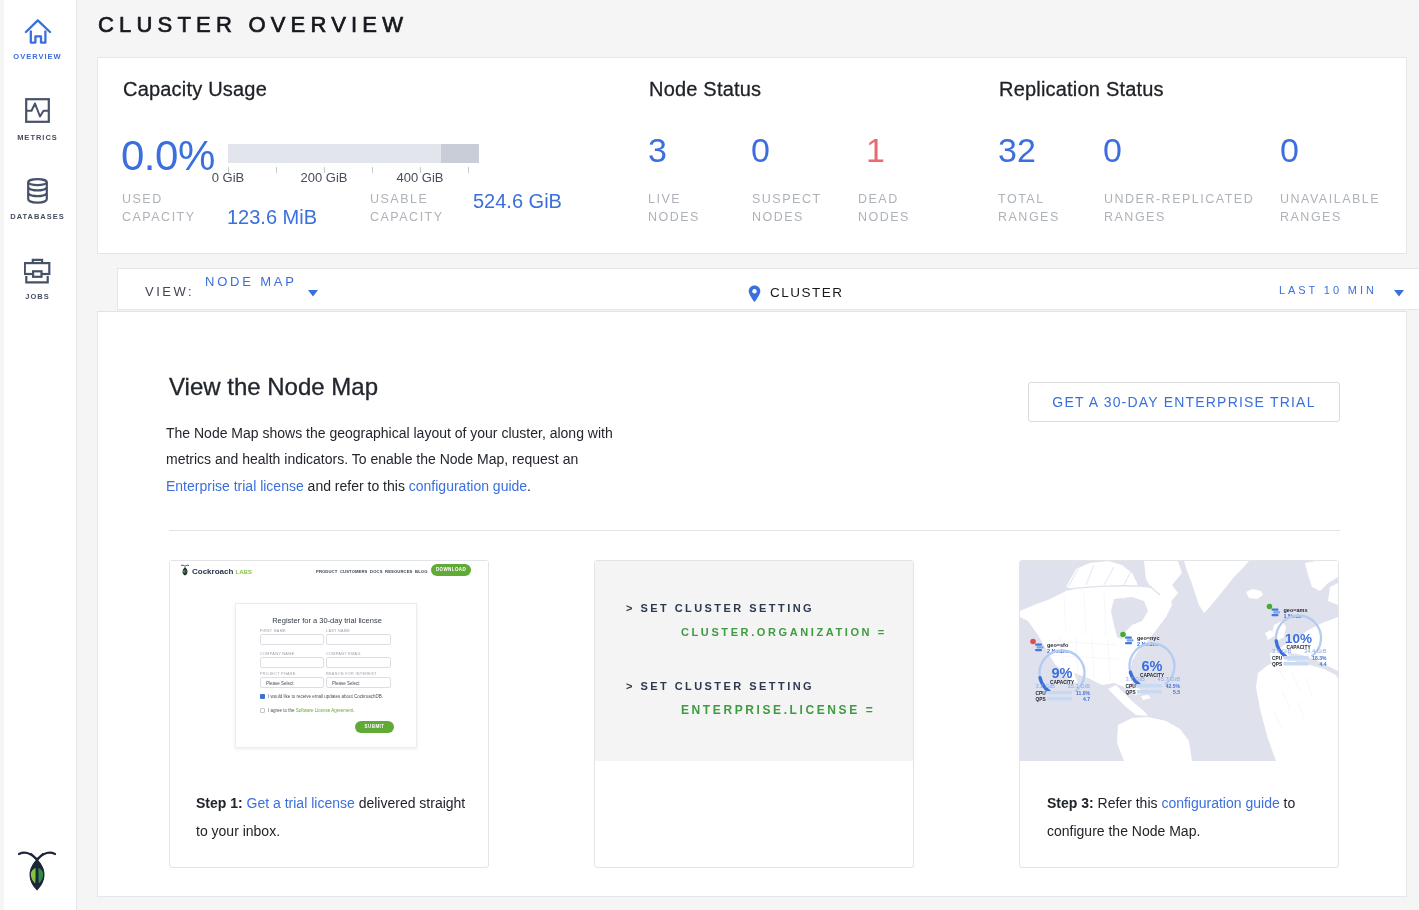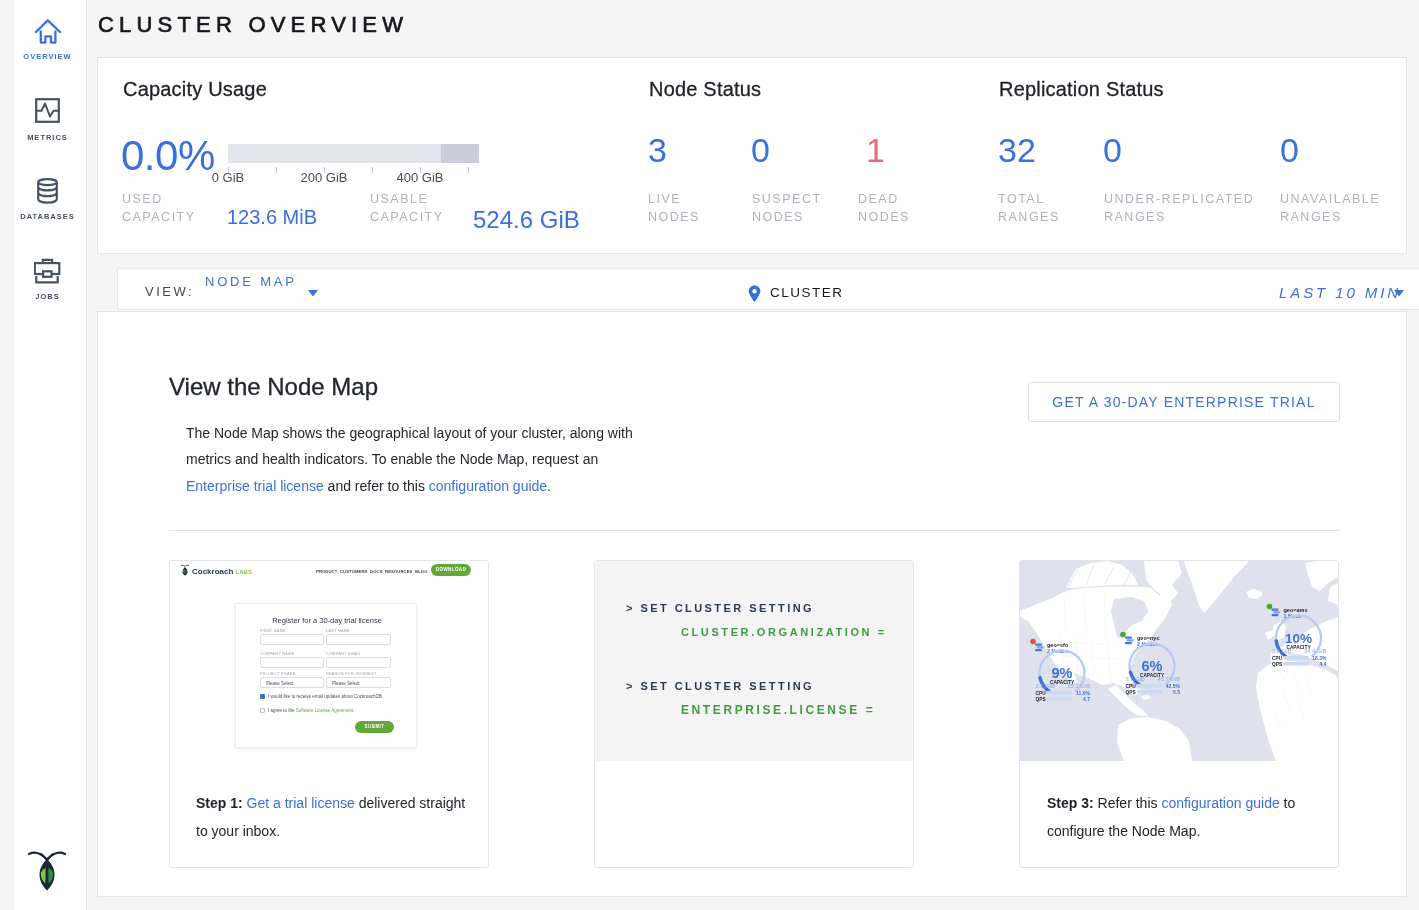--- a/index.html
+++ b/index.html
@@ -5,21 +5,21 @@
 * { margin:0; padding:0; box-sizing:border-box; }
 html,body { width:1419px; height:910px; overflow:hidden; }
 body { font-family:"Liberation Sans", sans-serif; background:#f5f5f5; position:relative; }
 .abs { position:absolute; }
 .card { background:#fff; border:1px solid #e6e6e9; position:absolute; }
 .lbl { color:#aeb2b9; font-size:12.5px; letter-spacing:1.5px; line-height:17.5px; font-weight:400; }
 .num { font-size:34px; color:#3b6fdd; }
 .sech { font-size:20px; color:#1e2126; font-weight:500; letter-spacing:0.2px; -webkit-text-stroke:0.3px #1e2126; }
 
 
-#sidebar { position:absolute; left:14px; top:0; width:73px; height:910px; background:#fff; border-right:1px solid #e4e4e6; }
+#sidebar { position:absolute; left:4px; top:0; width:73px; height:910px; background:#fff; border-right:1px solid #e4e4e6; }
 .navtxt { font-size:7.5px; letter-spacing:1px; color:#454d61; font-weight:700; text-align:center; }
 .navtxt.sel { color:#3b6ddb; }
 
 
 #title { position:absolute; left:98px; top:12px; font-size:22px; letter-spacing:5.2px; color:#16181d; font-weight:400; -webkit-text-stroke:0.7px #16181d; }
 
 
 .stepcard { position:absolute; top:560px; width:320px; height:308px; background:#fff; border:1px solid #e3e4e7; border-radius:3px; }
 .link { color:#3b6fdd; text-decoration:none; }
 </style>
@@ -79,21 +79,21 @@
   <div class="abs" style="left:274px; top:109px; width:1px; height:6px; background:#c6c9cf;"></div>
   <div class="abs" style="left:322px; top:109px; width:1px; height:6px; background:#c6c9cf;"></div>
   <div class="abs" style="left:370px; top:109px; width:1px; height:6px; background:#c6c9cf;"></div>
   <div class="abs" style="left:100px; top:112px; width:60px; text-align:center; font-size:13px; color:#474e58;">0 GiB</div>
   <div class="abs" style="left:196px; top:112px; width:60px; text-align:center; font-size:13px; color:#474e58;">200 GiB</div>
   <div class="abs" style="left:292px; top:112px; width:60px; text-align:center; font-size:13px; color:#474e58;">400 GiB</div>
 
   <div class="abs lbl" style="left:24px; top:133px;">USED<br>CAPACITY</div>
   <div class="abs" style="left:129px; top:148px; font-size:20px; color:#3b6fdd;">123.6 MiB</div>
   <div class="abs lbl" style="left:272px; top:133px;">USABLE<br>CAPACITY</div>
-  <div class="abs" style="left:375px; top:148px; font-size:24px; color:#3b6fdd;">524.6 GiB</div>
+  <div class="abs" style="left:375px; top:132px; font-size:20px; color:#3b6fdd;">524.6 GiB</div>
 
   <div class="abs sech" style="left:551px; top:20px;">Node Status</div>
   <div class="abs num" style="left:550px; top:73px;">3</div>
   <div class="abs num" style="left:653px; top:73px;">0</div>
   <div class="abs num" style="left:768px; top:73px; color:#ea6a74;">1</div>
   <div class="abs lbl" style="left:550px; top:133px;">LIVE<br>NODES</div>
   <div class="abs lbl" style="left:654px; top:133px;">SUSPECT<br>NODES</div>
   <div class="abs lbl" style="left:760px; top:133px;">DEAD<br>NODES</div>
 
   <div class="abs sech" style="left:901px; top:20px;">Replication Status</div>
@@ -109,29 +109,29 @@
   <div class="abs" style="left:27px; top:15px; font-size:13px; letter-spacing:2.5px; color:#40474f;">VIEW:</div>
   <div class="abs" style="left:87px; top:5px; font-size:13px; letter-spacing:2.8px; color:#3b6fdd; font-weight:400;">NODE MAP</div>
   <svg class="abs" style="left:190px; top:21px;" width="10" height="7" viewBox="0 0 10 7">
       <path d="M0 0 L10 0 L5 6.5 Z" fill="#3b6fdd"></path>
     </svg>
   <svg class="abs" style="left:630px; top:16px;" width="13" height="18" viewBox="0 0 13 18">
     <path d="M6.5 0.5 C3 0.5 0.7 3 0.7 6.2 C0.7 10 6.5 17 6.5 17 C6.5 17 12.3 10 12.3 6.2 C12.3 3 10 0.5 6.5 0.5 Z" fill="#3b6fdd"></path>
     <circle cx="6.5" cy="6.2" r="2.2" fill="#fff"></circle>
   </svg>
   <div class="abs" style="left:652px; top:16px; font-size:13.5px; letter-spacing:1.5px; color:#17191c; font-weight:500;">CLUSTER</div>
-  <div class="abs" style="left:1161px; top:15px; font-size:15px; letter-spacing:2.9px; color:#3b6fdd; font-weight:500;font-style:italic;">LAST 10 MIN</div>
+  <div class="abs" style="left:1161px; top:15px; font-size:11px; letter-spacing:2.9px; color:#3b6fdd; font-weight:500;">LAST 10 MIN</div>
   <svg class="abs" style="left:1276px; top:21px;" width="10" height="7" viewBox="0 0 10 7">
       <path d="M0 0 L10 0 L5 6.5 Z" fill="#3b6fdd"></path>
     </svg>
 </div>
 
 <div class="card" style="left:97px; top:311px; width:1310px; height:586px; border-top:1px solid #e3e3e5;">
   <div class="abs" style="left:71px; top:61px; font-size:24px; color:#22262d; font-weight:500; -webkit-text-stroke:0.3px #22262d;">View the Node Map</div>
-  <div class="abs" style="left:88px; top:108px; width:470px; font-size:14px; line-height:26.3px; color:#22262d;">
+  <div class="abs" style="left:68px; top:108px; width:470px; font-size:14px; line-height:26.3px; color:#22262d;">
     The Node Map shows the geographical layout of your cluster, along with
     metrics and health indicators. To enable the Node Map, request an
     <a class="link" href="#">Enterprise trial license</a> and refer to this <a class="link" href="#">configuration guide</a>.
   </div>
   <div class="abs" style="left:930px; top:70px; width:312px; height:40px; border:1px solid #d9dbdf; border-radius:3px; background:#fff; text-align:center; line-height:38px; font-size:14px; letter-spacing:1.2px; color:#3b6fdd;">GET A 30-DAY ENTERPRISE TRIAL</div>
   <div class="abs" style="left:71px; top:218px; width:1171px; height:1px; background:#e4e4e6;"></div>
 </div>
 
 <div class="stepcard" style="left:169px;">
 

